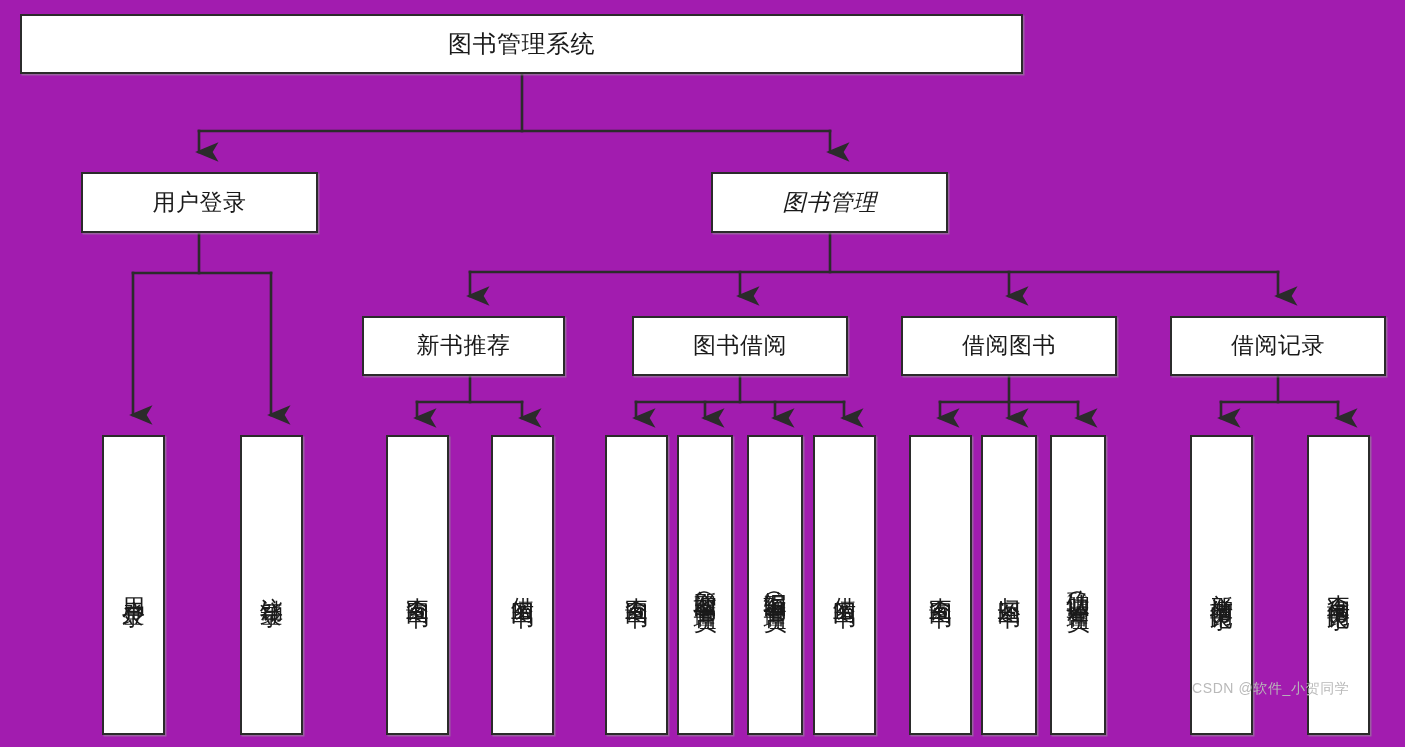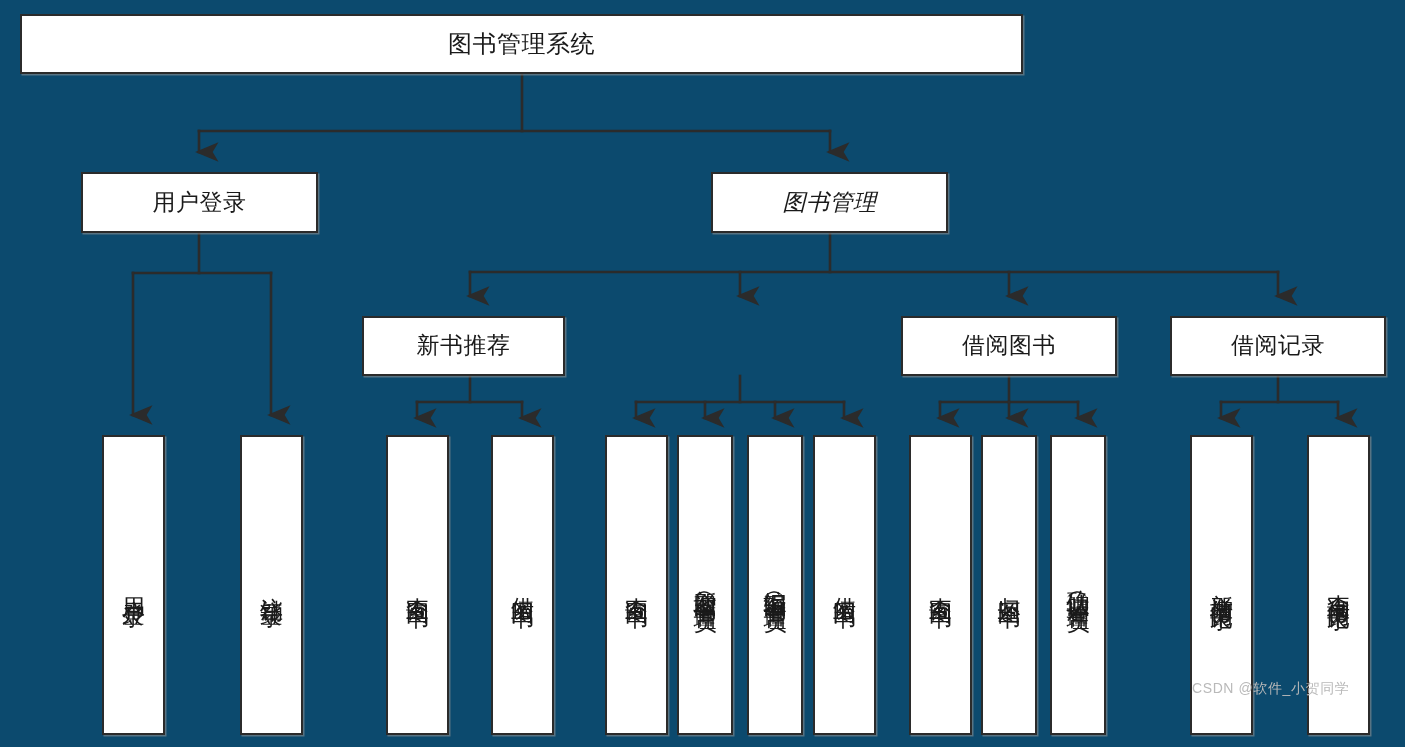--- a/index.html
+++ b/index.html
@@ -5,21 +5,21 @@
 <style>
   html, body {
     margin: 0;
     padding: 0;
     background: #ffffff;
   }
   #canvas {
     position: relative;
     width: 1405px;
     height: 747px;
-    background: #0c4a6e;
+    background: #a21caf;
     font-family: "Liberation Sans", "DejaVu Sans", sans-serif;
     overflow: hidden;
   }
   svg.edges {
     position: absolute;
     left: 0;
     top: 0;
     width: 1405px;
     height: 747px;
     pointer-events: none;
@@ -131,20 +131,23 @@
   </div>
 
   <div class="node" style="left:711px; top:172px; width:237px; height:61px;font-style:italic;">
     <span class="label">图书管理</span>
   </div>
 
   <div class="node" style="left:362px; top:316px; width:203px; height:60px;">
     <span class="label">新书推荐</span>
   </div>
 
+  <div class="node" style="left:632px; top:316px; width:216px; height:60px;">
+    <span class="label">图书借阅</span>
+  </div>
 
   <div class="node" style="left:901px; top:316px; width:216px; height:60px;">
     <span class="label">借阅图书</span>
   </div>
 
   <div class="node" style="left:1170px; top:316px; width:216px; height:60px;">
     <span class="label">借阅记录</span>
   </div>
 
   <div class="node vertical" style="left:102px; top:435px; width:63px; height:300px;">

